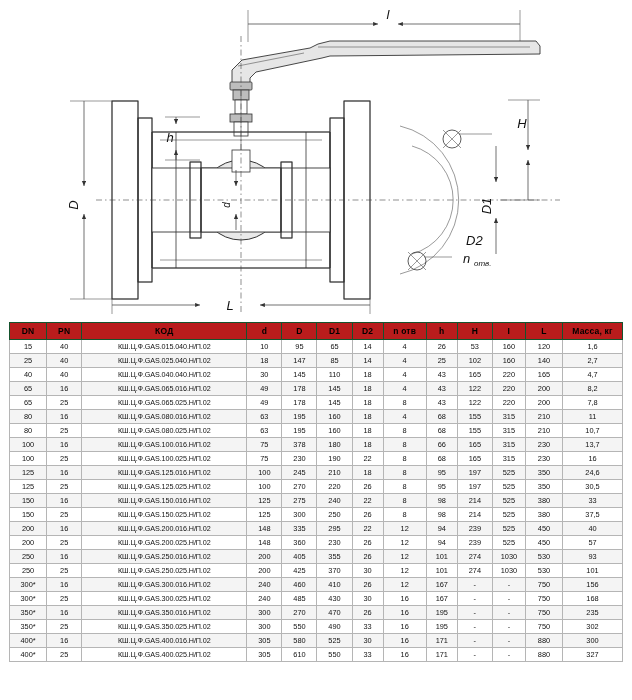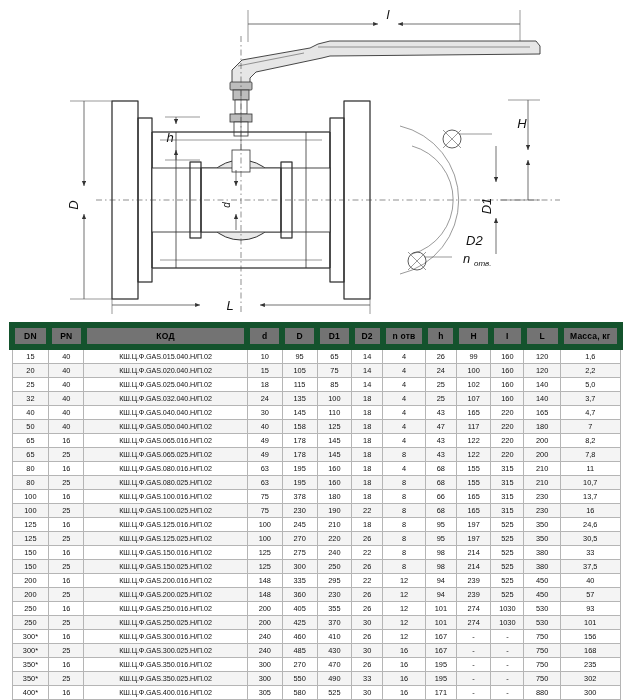--- a/index.html
+++ b/index.html
@@ -18,22 +18,22 @@
 
   
   .table-wrap{position:relative;width:632px;padding:0 0 0 0;}
   table{
     border-collapse:collapse;
     width:614px;
     margin:0 9px;
     table-layout:fixed;
   }
   thead th{
-    background:#737373;
-    border:6px solid #14532d;
+    background:#b91c1c;
+    border:1px solid #14532d;
     font-size:8.5px;
     font-weight:bold;
     padding:3px 4px;
     text-align:center;
     color:#000;
     letter-spacing:0.2px;
   }
   tbody td{
     border:1px solid #b5b5b5;
     font-size:7.4px;
@@ -272,99 +272,54 @@
           <tr>
             <td>15</td>
             <td>40</td>
             <td class="code">КШ.Ц.Ф.GAS.015.040.Н/П.02</td>
             <td>10</td>
             <td>95</td>
             <td>65</td>
             <td>14</td>
             <td>4</td>
             <td>26</td>
-            <td>99</td>
+            <td>53</td>
             <td>160</td>
             <td>120</td>
             <td>1,6</td>
           </tr>
           <tr>
-            <td>20</td>
-            <td>40</td>
-            <td class="code">КШ.Ц.Ф.GAS.020.040.Н/П.02</td>
-            <td>15</td>
-            <td>105</td>
-            <td>75</td>
-            <td>14</td>
-            <td>4</td>
-            <td>24</td>
-            <td>100</td>
-            <td>160</td>
-            <td>120</td>
-            <td>2,2</td>
-          </tr>
-          <tr>
             <td>25</td>
             <td>40</td>
             <td class="code">КШ.Ц.Ф.GAS.025.040.Н/П.02</td>
             <td>18</td>
-            <td>115</td>
+            <td>147</td>
             <td>85</td>
             <td>14</td>
             <td>4</td>
             <td>25</td>
             <td>102</td>
             <td>160</td>
             <td>140</td>
-            <td>5,0</td>
-          </tr>
-          <tr>
-            <td>32</td>
-            <td>40</td>
-            <td class="code">КШ.Ц.Ф.GAS.032.040.Н/П.02</td>
-            <td>24</td>
-            <td>135</td>
-            <td>100</td>
-            <td>18</td>
-            <td>4</td>
-            <td>25</td>
-            <td>107</td>
-            <td>160</td>
-            <td>140</td>
-            <td>3,7</td>
+            <td>2,7</td>
           </tr>
           <tr>
             <td>40</td>
             <td>40</td>
             <td class="code">КШ.Ц.Ф.GAS.040.040.Н/П.02</td>
             <td>30</td>
             <td>145</td>
             <td>110</td>
             <td>18</td>
             <td>4</td>
             <td>43</td>
             <td>165</td>
             <td>220</td>
             <td>165</td>
             <td>4,7</td>
-          </tr>
-          <tr>
-            <td>50</td>
-            <td>40</td>
-            <td class="code">КШ.Ц.Ф.GAS.050.040.Н/П.02</td>
-            <td>40</td>
-            <td>158</td>
-            <td>125</td>
-            <td>18</td>
-            <td>4</td>
-            <td>47</td>
-            <td>117</td>
-            <td>220</td>
-            <td>180</td>
-            <td>7</td>
           </tr>
           <tr>
             <td>65</td>
             <td>16</td>
             <td class="code">КШ.Ц.Ф.GAS.065.016.Н/П.02</td>
             <td>49</td>
             <td>178</td>
             <td>145</td>
             <td>18</td>
             <td>4</td>

